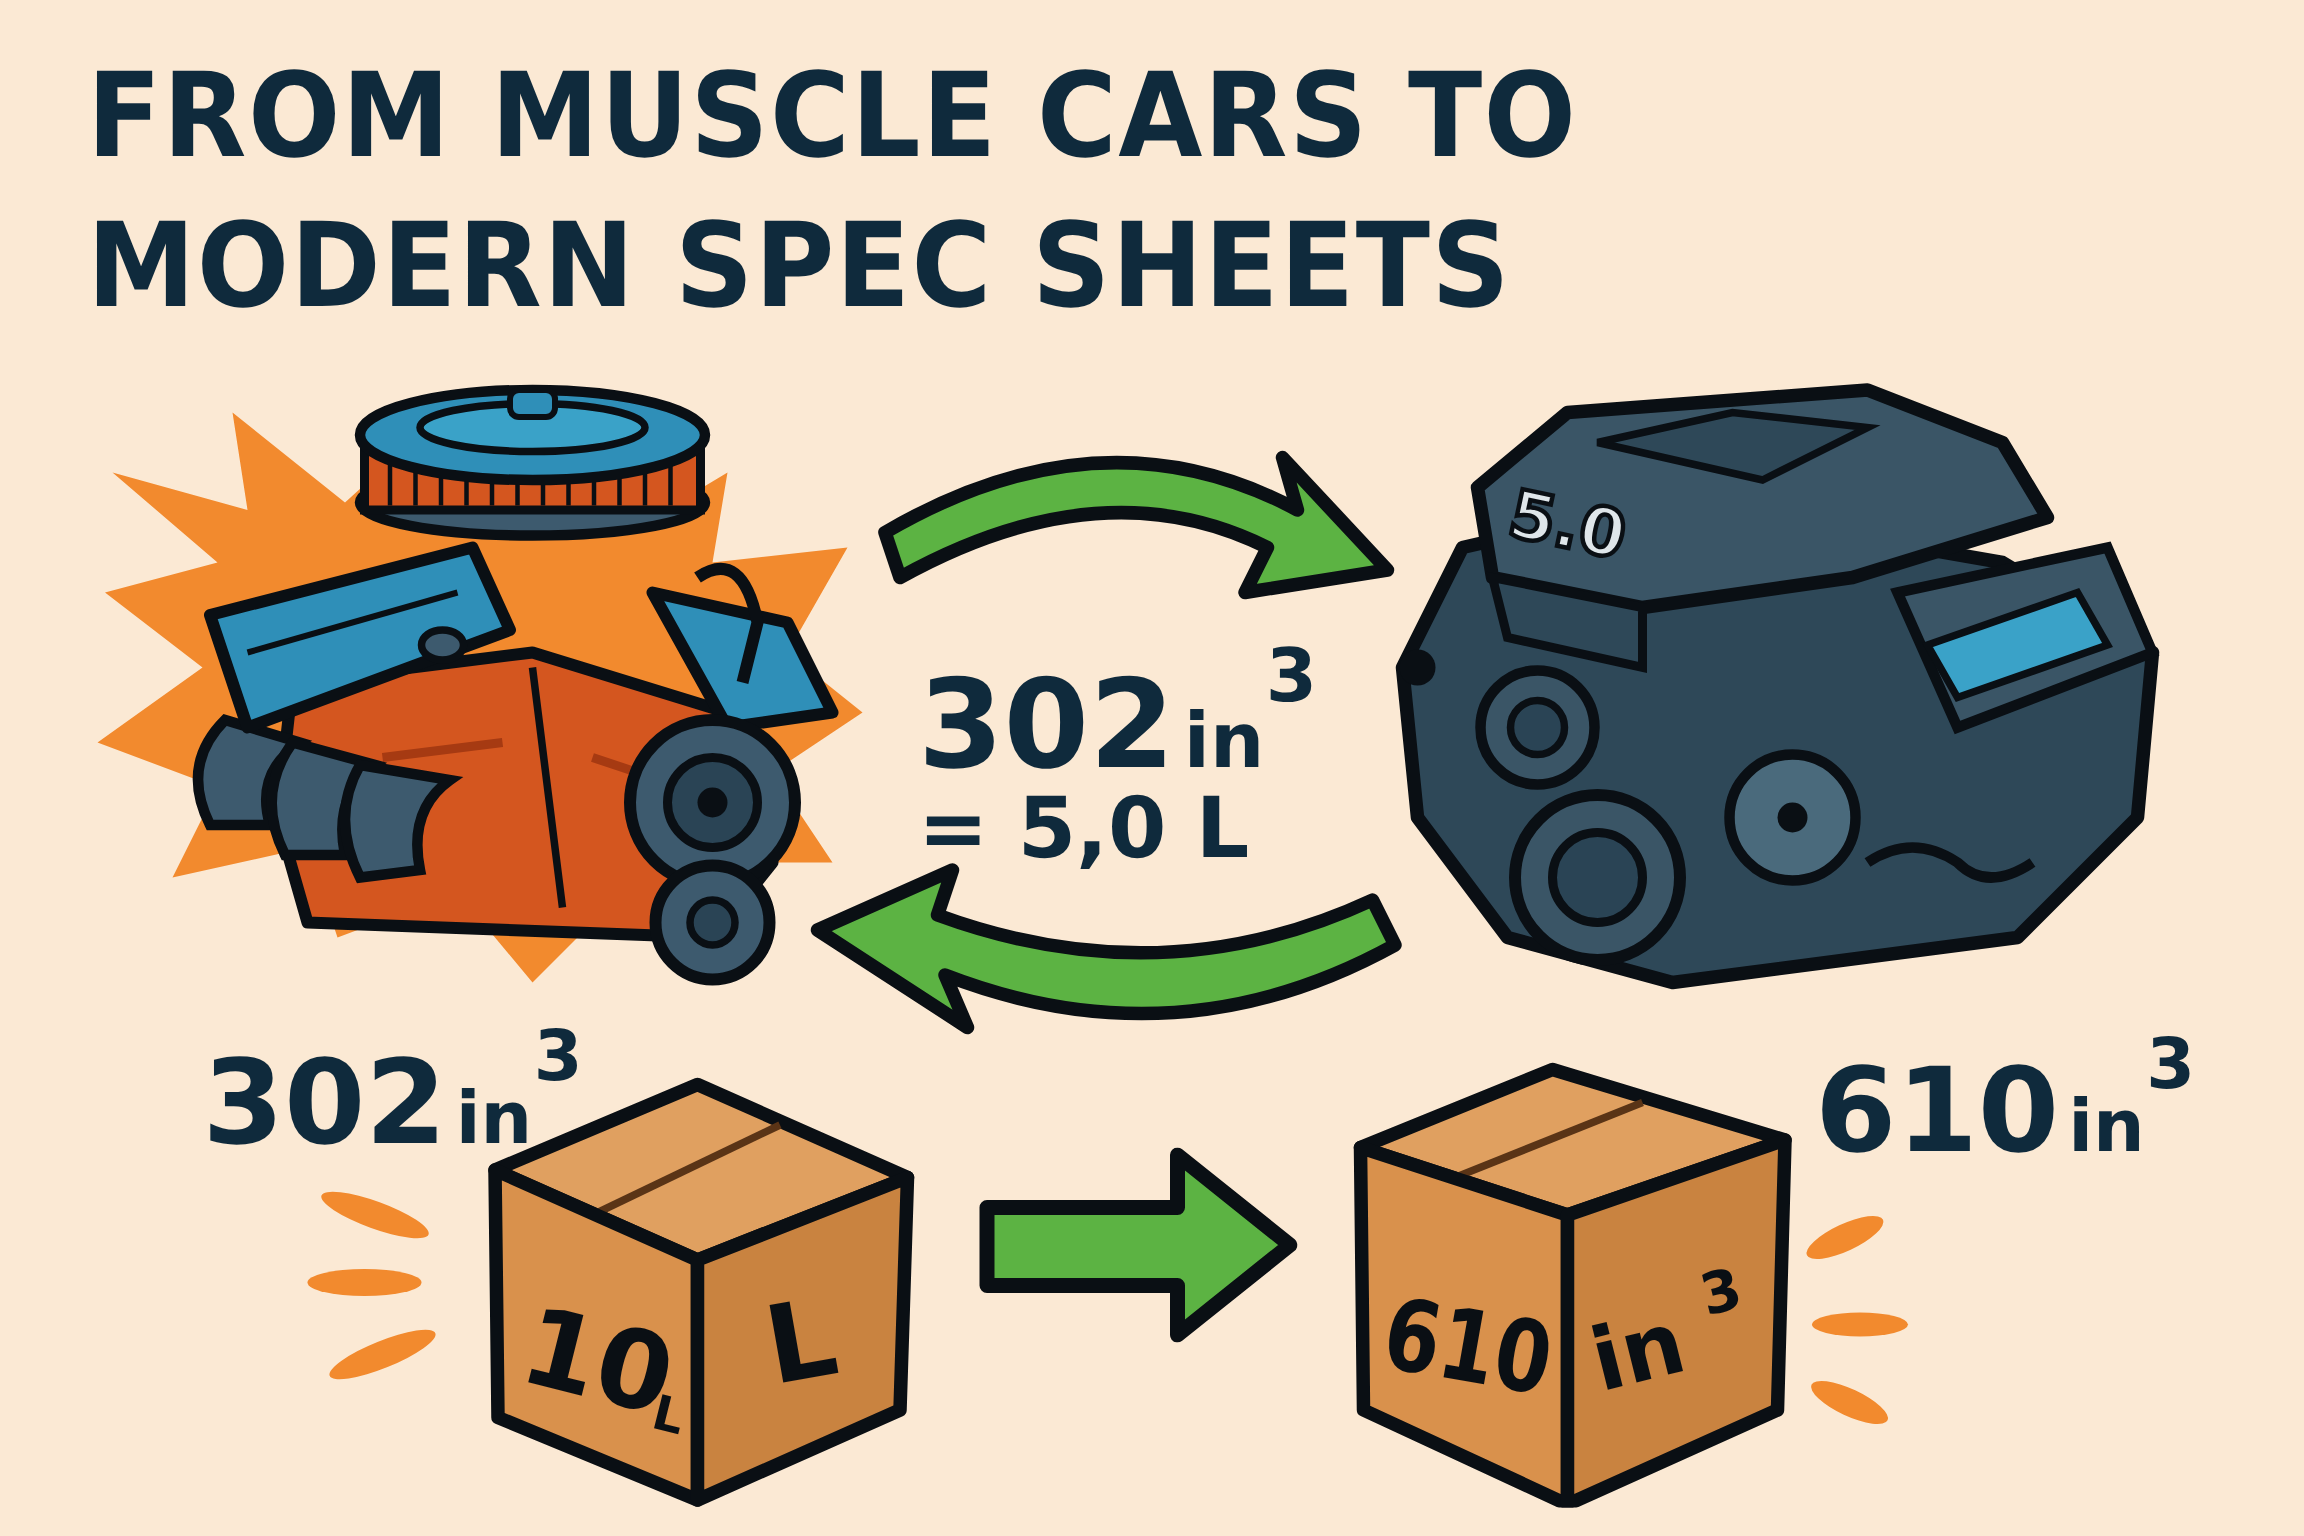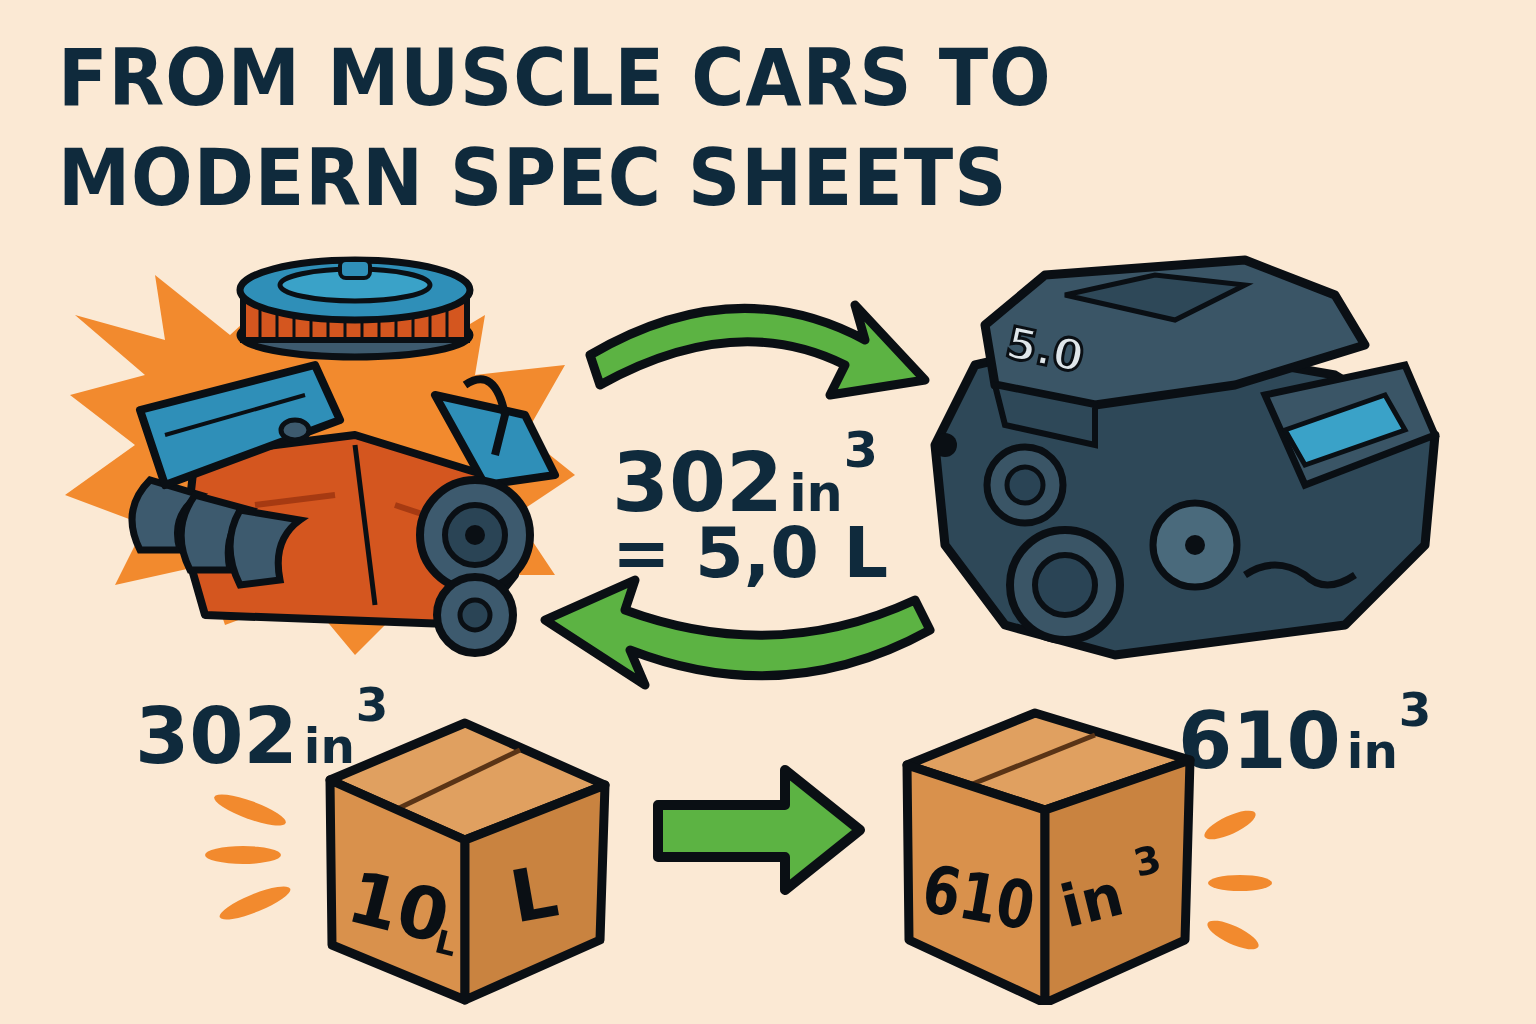--- a/index.html
+++ b/index.html
@@ -114,27 +114,27 @@
 <div class="abs" style="left:535px; top:280px;">
   <svg width="420" height="420" viewBox="0 0 420 420">
     <path d="M55,75 Q200,-10 330,60 L320,25 L390,100 L295,115 L310,85 Q200,30 65,105 Z" fill="#5cb343" stroke="#0a0f14" stroke-width="9" stroke-linejoin="round"></path>
     <path d="M395,350 Q250,430 95,370 L110,405 L10,340 L100,300 L90,330 Q240,385 380,320 Z" fill="#5cb343" stroke="#0a0f14" stroke-width="9" stroke-linejoin="round"></path>
   </svg>
 </div>
 
 <div class="abs big-num" style="left:612px; top:405px; font-size:82px; line-height:90px;">
   <span>302</span><span class="unit">in</span><sup>3</sup>
 </div>
-<div class="abs big-num" style="left:612px; top:508px; font-size:70px; line-height:90px;">= 5,0 L</div>
+<div class="abs big-num" style="left:612px; top:508px; font-size:56px; line-height:90px;">= 5,0 L</div>
 
 <div class="abs big-num" style="left:135px; top:660px; font-size:78px; line-height:90px;">
   <span>302</span><span class="unit">in</span><sup>3</sup>
 </div>
 
-<div class="abs big-num" style="left:1178px; top:665px; font-size:78px; line-height:90px;">
+<div class="abs big-num" style="left:1210px; top:665px; font-size:78px; line-height:90px;">
   <span>610</span><span class="unit">in</span><sup>3</sup>
 </div>
 
 <div class="abs" style="left:200px; top:705px;">
   <svg width="420" height="300" viewBox="0 0 420 300">
 
     <g fill="#f28a2e">
       <ellipse cx="50" cy="105" rx="38" ry="9" transform="rotate(20 50 105)"></ellipse>
       <ellipse cx="43" cy="150" rx="38" ry="9"></ellipse>
       <ellipse cx="55" cy="198" rx="38" ry="9" transform="rotate(-22 55 198)"></ellipse>

